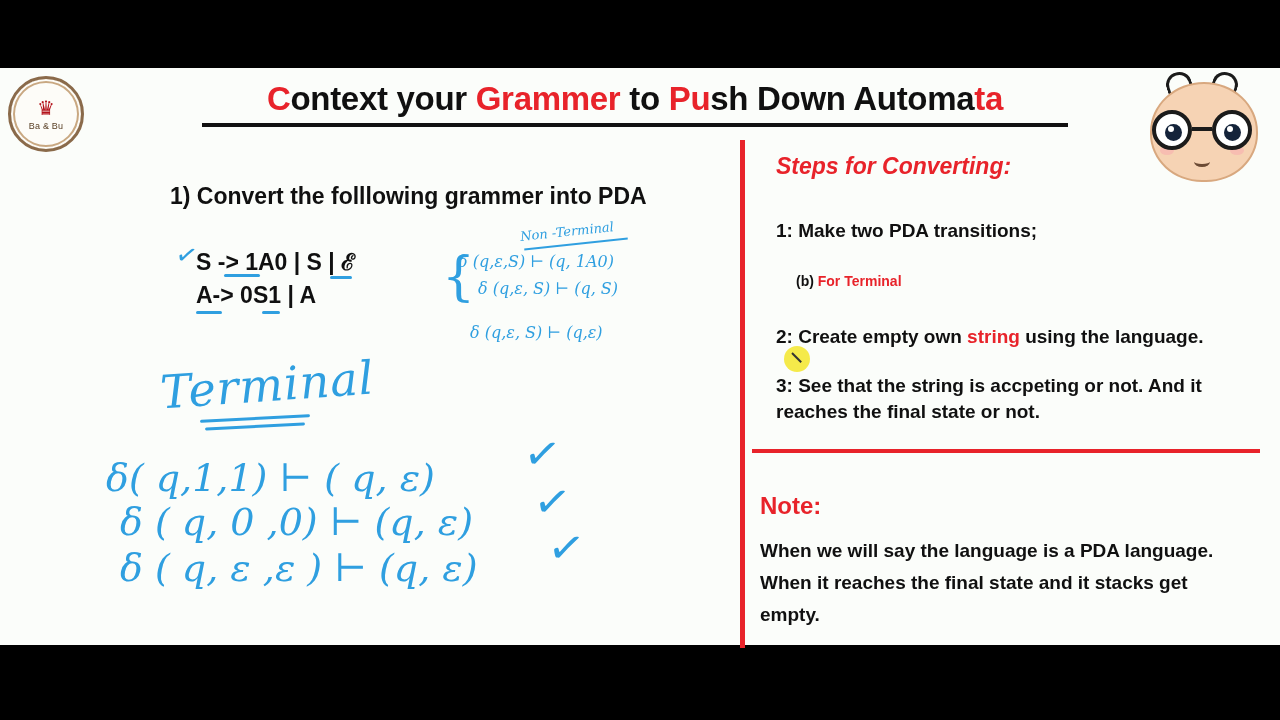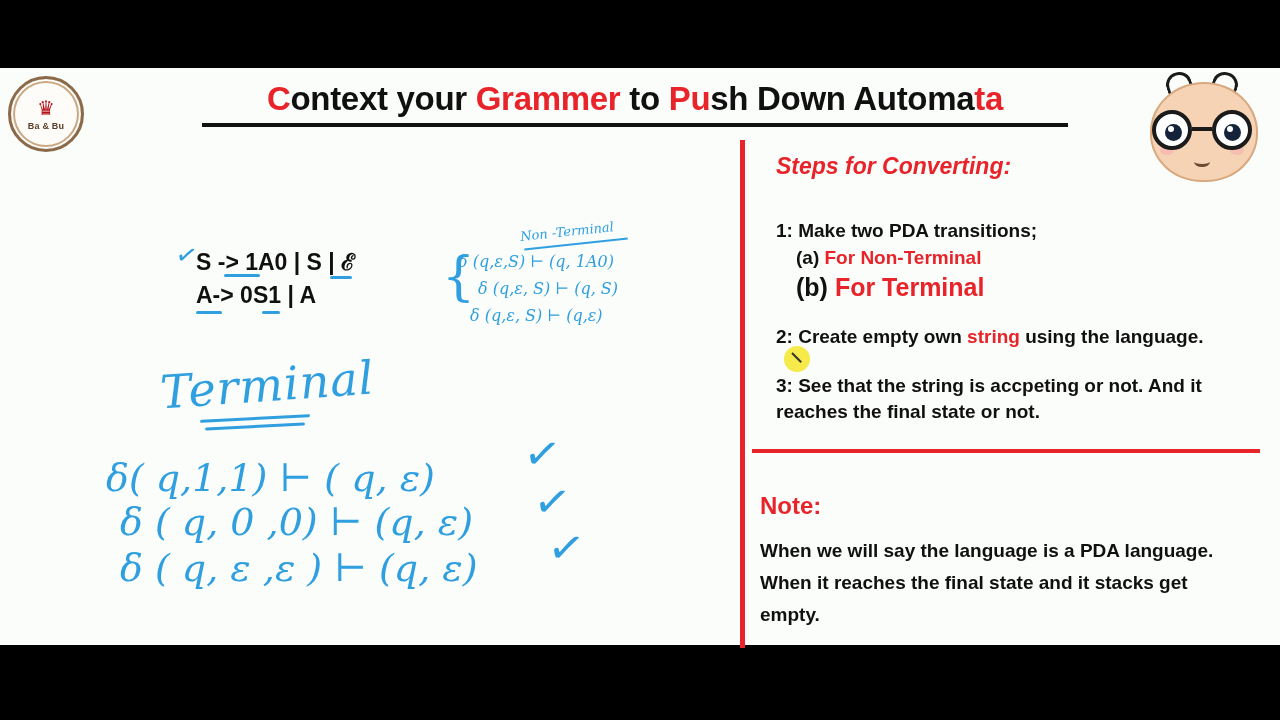--- a/index.html
+++ b/index.html
@@ -43,21 +43,21 @@
     align-items: center;
     justify-content: center;
   }
   .logo-badge .mark {
     font-size: 20px;
     line-height: 20px;
     color: #b4121b;
   }
   .logo-badge .lbl {
     font-size: 9px;
-    font-weight: bold;
+    font-weight: normal;
     color: #5a4026;
     margin-top: 3px;
     letter-spacing: .2px;
   }
   .title {
     position: absolute;
     left: 195px;
     top: 80px;
     width: 880px;
     text-align: center;
@@ -256,21 +256,21 @@
     left: 458px;
     top: 248px;
     font-family: "DejaVu Serif", serif;
     font-style: italic;
     color: #2f9fe0;
     font-size: 16px;
     line-height: 27px;
     white-space: nowrap;
   }
   .nt-rows div:nth-child(2) { margin-left: 20px; }
-  .nt-rows div:nth-child(3) { margin-left: 12px; }
+  .nt-rows div:nth-child(3) { margin-left: 12px; margin-top: 17px; }
   .terminal-word {
     position: absolute;
     left: 160px;
     top: 358px;
     font-size: 46px;
     color: #2f9fe0;
     font-family: "DejaVu Serif", serif;
     font-style: italic;
     transform: rotate(-4deg);
     letter-spacing: 1px;
@@ -341,21 +341,21 @@
     top: 247px;
     font-size: 19px;
     font-weight: bold;
     color: #101010;
     white-space: nowrap;
   }
   .step1b {
     position: absolute;
     left: 796px;
     top: 273px;
-    font-size: 25px;
+    font-size: 14px;
     font-weight: bold;
     color: #101010;
     white-space: nowrap;
   }
   .step1a .red, .step1b .red, .step2 .red { color: #e8232a; }
   .step2 {
     position: absolute;
     left: 776px;
     top: 326px;
     font-size: 19px;
@@ -458,20 +458,21 @@
         </div>
       <div class="bridge"></div>
       <div class="lens right">
           <div class="pupil"></div>
         </div>
     </div>
   </div>
 
   <div class="vdivider"></div>
 
+  <div class="q-line">1) Convert the folllowing grammer into PDA</div>
 
   <div class="hand-tick" style="left:176px; top:240px; transform:rotate(12deg);">✓</div>
   <div class="g1">S -&gt; 1A0 | S | ℰ</div>
   <div class="ul-blue" style="left:224px; top:274px; width:36px;"></div>
   <div class="ul-blue" style="left:330px; top:276px; width:22px;"></div>
 
   <div class="g2">A-&gt; 0S1 | A</div>
   <div class="ul-blue" style="left:196px; top:311px; width:26px;"></div>
   <div class="ul-blue" style="left:262px; top:311px; width:18px;"></div>
 
@@ -492,21 +493,20 @@
   <div class="trans t2">δ ( q, 0 ,0) ⊢ (q, ε)</div>
   <div class="trans t3">δ ( q, ε ,ε ) ⊢ (q, ε)</div>
 
   <div class="check c1">✓</div>
   <div class="check c2">✓</div>
   <div class="check c3">✓</div>
 
   <div class="steps-title">Steps for Converting:</div>
 
   <div class="step1">1: Make two PDA transitions;</div>
-  <div class="step1a"><span>(a) </span><span class="red">For Non-Terminal</span></div>
   <div class="step1b"><span>(b) </span><span class="red">For Terminal</span></div>
 
   <div class="step2"><span>2: Create empty own </span><span class="red">string</span><span> using the language.</span></div>
 
   <div class="step3">3: See that the string is accpeting or not. And it reaches the final state or not.</div>
 
   <div class="hdivider"></div>
 
   <div class="note-title">Note:</div>
   <div class="note-body"> When we will say the language is a PDA language. When it reaches the final state and it stacks get empty.</div>

